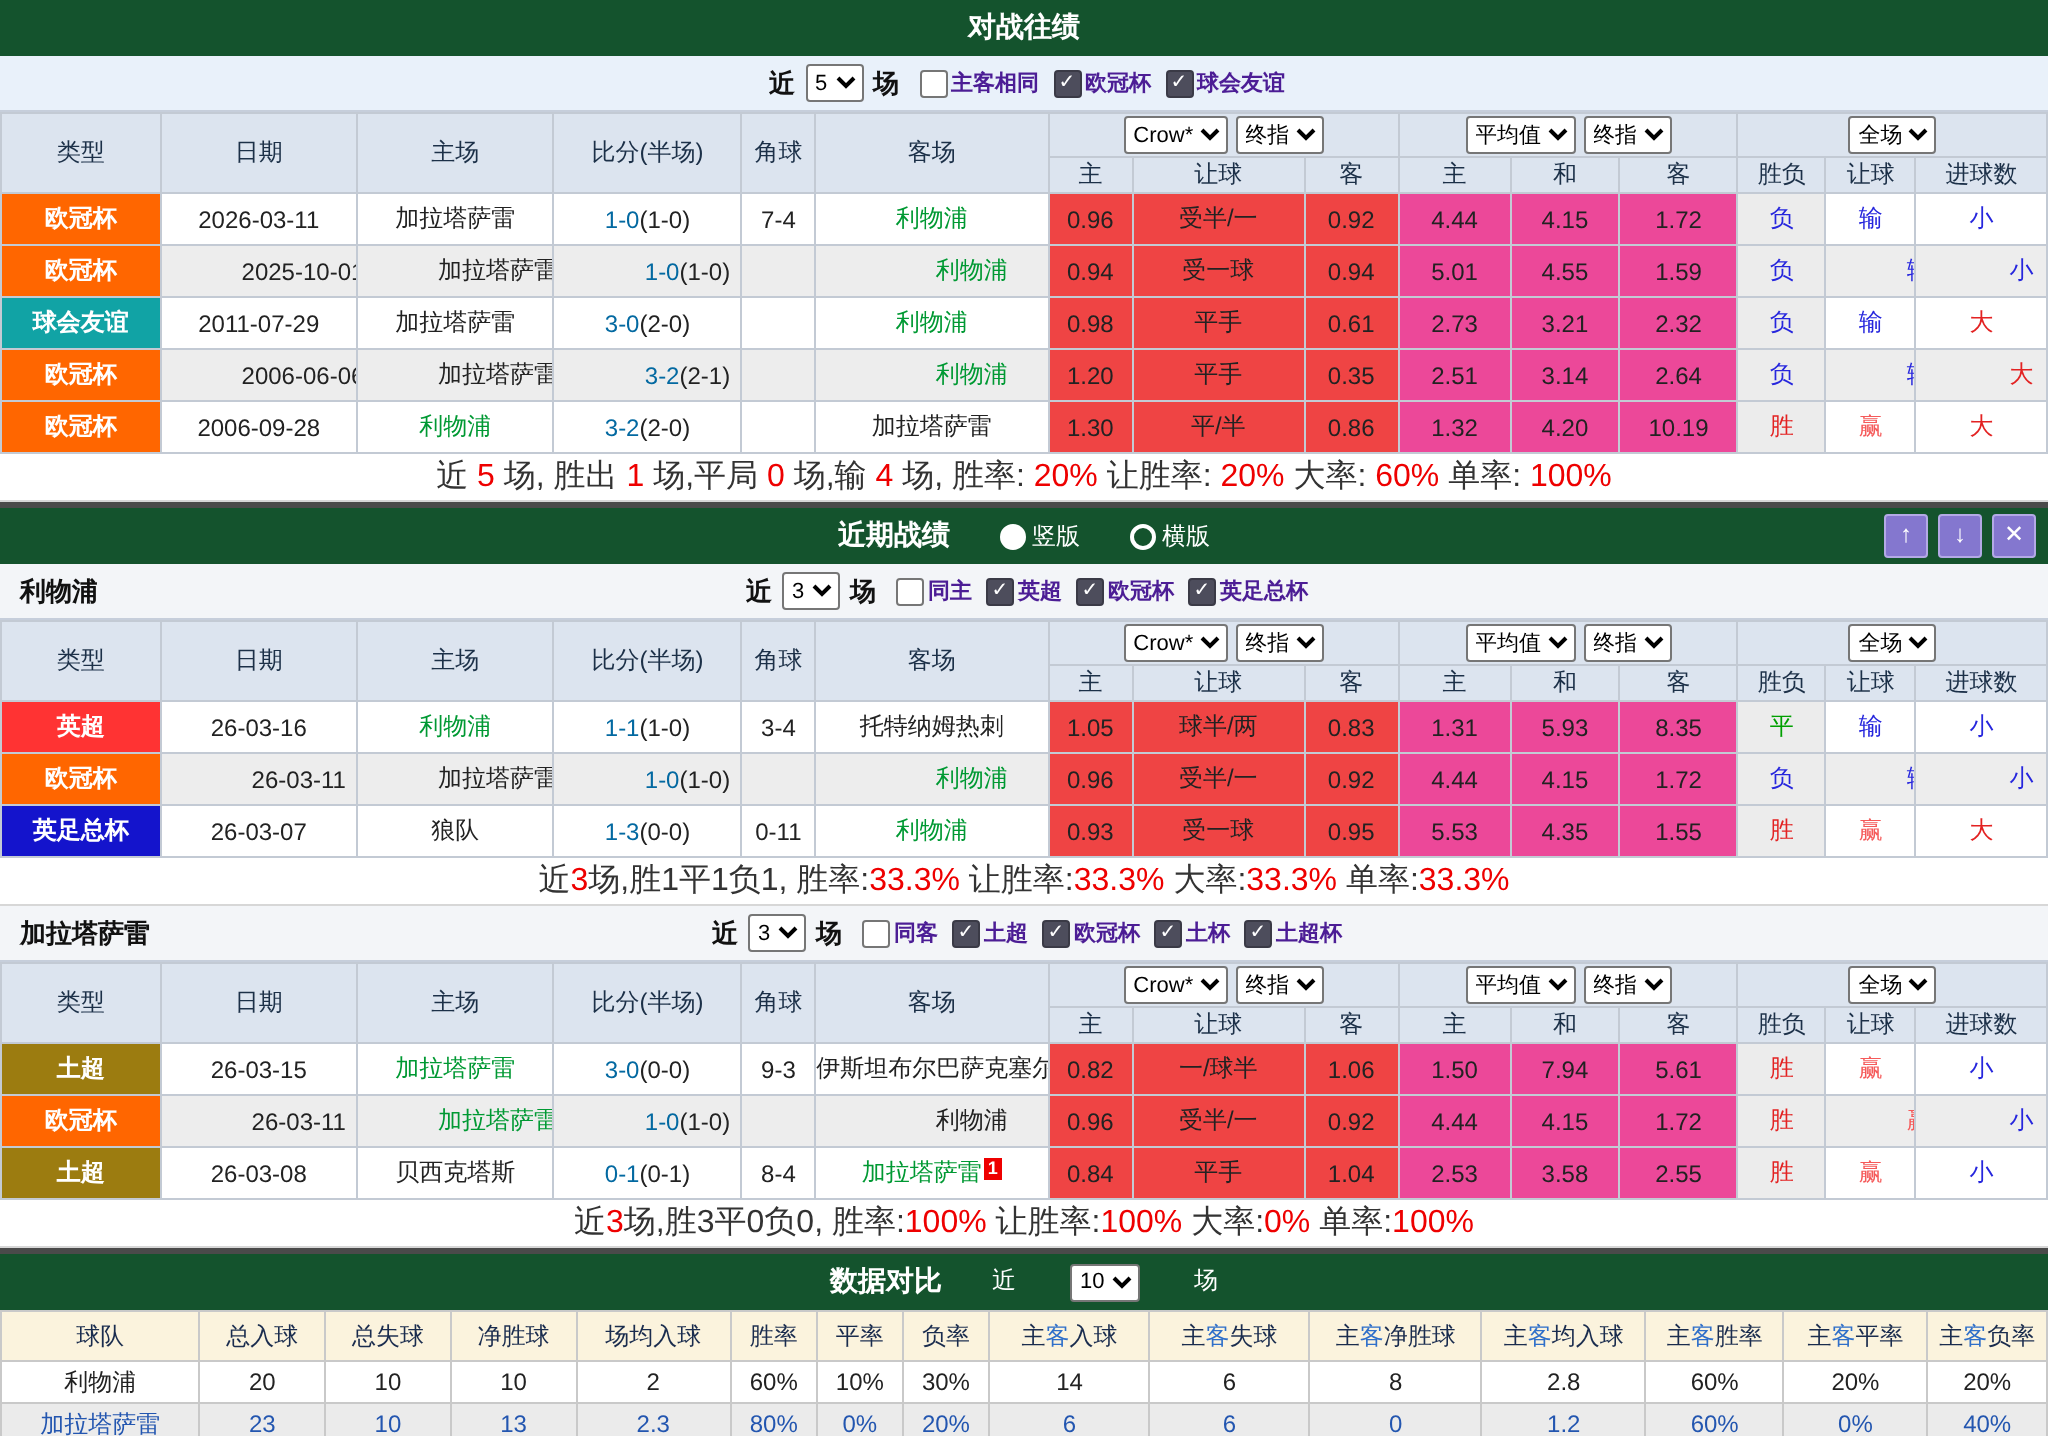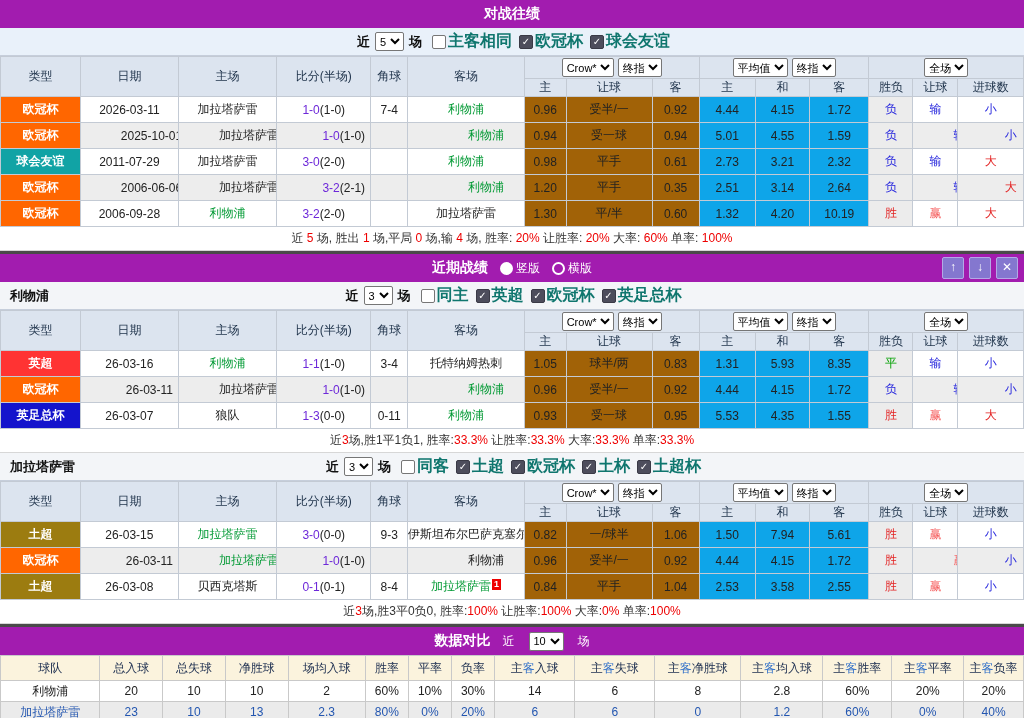--- a/index.html
+++ b/index.html
@@ -1,59 +1,59 @@
 <!DOCTYPE html>
 <html><head>
 <meta charset="utf-8">
 <style>
   html,body{margin:0;padding:0;}
   body{width:1024px;font-family:"Liberation Sans","DejaVu Sans",sans-serif;font-size:12px;color:#222;background:#fff;}
   
-  .bar{position:relative;height:28px;background:#a21caf;color:#fff;display:flex;align-items:center;justify-content:center;}
+  .bar{position:relative;height:28px;background:#14532d;color:#fff;display:flex;align-items:center;justify-content:center;}
   .bar.dark-top{border-top:3px solid #4a4a4a;}
   .bar-title{font-weight:bold;font-size:14px;}
-  .bar-center{display:flex;align-items:center;gap:12px;}
+  .bar-center{display:flex;gap:25px;}
   .bar-btns{position:absolute;right:6px;top:0;height:100%;display:flex;align-items:center;gap:5px;}
   .pbtn{width:20px;height:20px;background:#8477cf;border:1px solid #b3a9e6;border-radius:2px;color:#fff;font-weight:bold;font-size:12px;line-height:19px;text-align:center;cursor:pointer;}
   .radio-lab{display:flex;align-items:center;font-size:12px;color:#fff;cursor:pointer;}
   .radio{width:9px;height:9px;border:2px solid #fff;border-radius:50%;display:inline-block;margin-right:3px;}
   .radio.on{background:#fff;}
   
   .filter-row{position:relative;height:27px;display:flex;align-items:center;justify-content:center;border-bottom:1px solid #c6cedb;}
   .filter-row.pale{background:#e9f1fa;}
   .filter-row.team{background:#f3f5f8;}
   .team-name{position:absolute;left:10px;font-weight:bold;font-size:13px;color:#111;}
   .filter-center{display:flex;align-items:center;}
   .flabel{font-weight:bold;font-size:13px;color:#111;margin:0 3px;}
   .ui-select{font-family:"Liberation Sans",sans-serif;font-size:11px;height:19px;border:1px solid #767676;background:#fff;border-radius:2px;margin:0 2px;}
   .chk-wrap{display:inline-flex;align-items:center;cursor:pointer;}
   .chk{display:inline-block;width:12px;height:12px;border:1px solid #767676;background:#fff;border-radius:2px;margin:0 2px 0 7px;font-size:10px;line-height:12px;text-align:center;color:#fff;}
   .chk.on{background:#4d4d5c;border-color:#3a3a46;}
-  .chk-label{font-weight:bold;font-size:16px;color:#0f766e;}
+  .chk-label{font-weight:bold;font-size:11px;color:#4c1d95;}
   
   table{width:100%;border-collapse:collapse;table-layout:fixed;}
   .match-table th,.match-table td{border:1px solid #c3cad4;text-align:center;padding:0;overflow:hidden;white-space:nowrap;}
   .match-table thead th{background:#dce4ef;color:#1c3048;font-weight:normal;}
   .match-table .hrow1 th{height:21px;}
   .match-table .hrow2 th{height:17px;}
   .match-table tbody td{height:25px;}
   .match-table tbody tr.alt td.plain{background:#ededed;padding-left:40px;}
   td.type-badge{color:#fff;font-weight:bold;}
-  td.tint-odds{background:#a16207;}
-  td.tint-avg{background:#0ea5e9;}
+  td.tint-odds{background:#ef4444;}
+  td.tint-avg{background:#ec4899;}
   td.wdl{background:#ececec;}
   .hl{color:#009933;}
-  .sc{color:#6d28d9;}
+  .sc{color:#0369a1;}
   .red-card{display:inline-block;background:#e00;color:#fff;font-size:9px;font-weight:bold;width:9px;height:11px;line-height:11px;text-align:center;vertical-align:3px;margin-left:1px;}
   .r-red{color:#e32222;}
   .r-pink{color:#f55a5a;}
   .r-blue{color:#2626dd;}
   .r-green{color:#00a000;}
   
-  .summary{height:23px;line-height:23px;text-align:center;color:#333;font-size:12px;border-bottom:1px solid #d7d7d7;background:#fff;}
+  .summary{height:23px;line-height:23px;text-align:center;color:#333;font-size:16px;border-bottom:1px solid #d7d7d7;background:#fff;}
   .summary .red{color:#e00;}
   
   .cmp-table th,.cmp-table td{border:1px solid #c9c9c9;text-align:center;padding:0;overflow:hidden;white-space:nowrap;}
   .cmp-table thead th{background:#fbf3dd;color:#1a2c4e;font-weight:normal;height:24px;}
   .cmp-table thead th .b{color:#2f6fc9;}
   .cmp-table tbody td{height:20px;color:#222;}
   .cmp-table tbody tr.blue-row td{background:#ebebeb;color:#2356b0;}
 </style>
 </head>
 <body>
@@ -194,21 +194,21 @@
         </tr>
         <tr>
           <td class="type-badge" style="background: rgb(255, 102, 0);">欧冠杯</td>
           <td class="plain">2006-09-28</td>
           <td class="plain hl">利物浦</td>
           <td class="plain"><span class="sc">3-2</span><span>(2-0)</span></td>
           <td class="plain"></td>
           <td class="plain"><span>加拉塔萨雷</span></td>
           <td class="tint-odds">1.30</td>
           <td class="tint-odds">平/半</td>
-          <td class="tint-odds">0.60</td>
+          <td class="tint-odds">0.86</td>
           <td class="tint-avg">1.32</td>
           <td class="tint-avg">4.20</td>
           <td class="tint-avg">10.19</td>
           <td class="wdl r-red">胜</td>
           <td class="plain r-pink">赢</td>
           <td class="plain r-red">大</td>
         </tr>
       </tbody>
     </table>
   </div>

